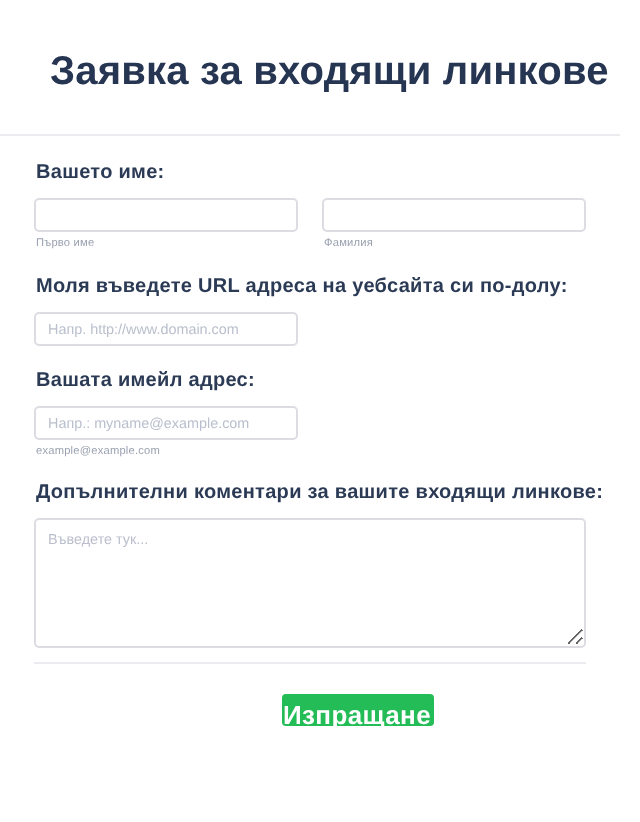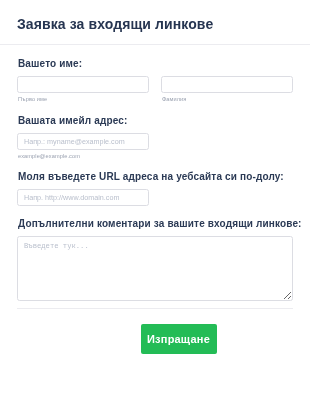--- a/index.html
+++ b/index.html
@@ -23,26 +23,26 @@
     box-sizing: border-box;
     background: #ffffff;
     position: relative;
   }
 
   
   .form-header {
     padding: 16px 16px 11px 17px;
   }
   .form-title {
-    font-size: 14px;
+    font-size: 20px;
     font-weight: bold;
     color: #263551;
     letter-spacing: 0.1px;
     line-height: 1.2;
-    margin: 0;
+    margin: 8px;
     white-space: nowrap;
   }
   .divider {
     height: 1px;
     width: 100%;
     background: #ececf0;
     border: 0;
     margin: 0;
   }
 
@@ -111,21 +111,21 @@
   
   .textarea-block {
   }
   .comments-area {
     box-sizing: border-box;
     width: 100%;
     height: 65px;
     background: #ffffff;
     border: 1px solid #dcdde3;
     border-radius: 2.5px;
-    font-family: Liberation Mono, monospace;
+    font-family: Liberation Sans, sans-serif;
     font-size: 7.2px;
     color: #2b3a55;
     padding: 5px 6px;
     outline: none;
     resize: vertical;
     display: block;
   }
   .comments-area::placeholder {
     color: #b9bfcc;
     opacity: 1;
@@ -142,25 +142,25 @@
     padding-top: 15px;
     text-align: center;
   }
   .submit-button {
     display: inline-block;
     background: #23bc56;
     border: none;
     border-radius: 2px;
     color: #ffffff;
     font-family: "Liberation Sans", "DejaVu Sans", sans-serif;
-    font-size: 11px;
+    font-size: 13px;
     font-weight: bold;
     letter-spacing: 0.2px;
     width: 76px;
-    height: 30px;
+    height: 16px;
     line-height: 21px;
     padding: 0;
     cursor: pointer;
     text-align: center;
     margin-left: 47px;
   }
 </style>
 </head>
 <body>
 
@@ -181,30 +181,30 @@
           <span class="sub-label">Първо име</span>
         </div>
         <div class="name-col">
           <input class="text-input" type="text" placeholder="" style="">
           <span class="sub-label">Фамилия</span>
         </div>
       </div>
     </div>
 
     <div class="field-block">
+      <span class="field-label">Моля въведете URL адреса на уебсайта си по-долу:</span>
+      <input class="text-input input-medium" type="url" placeholder="Напр. http://www.domain.com" style="">
+    </div>
+
+    <div class="field-block">
       <span class="field-label">Вашата имейл адрес:</span>
       <input class="text-input input-medium" type="email" placeholder="Напр.: myname@example.com" style="">
       <span class="sub-label">example@example.com</span>
     </div>
 
-    <div class="field-block">
-      <span class="field-label">Моля въведете URL адреса на уебсайта си по-долу:</span>
-      <input class="text-input input-medium" type="url" placeholder="Напр. http://www.domain.com" style="">
-    </div>
-
 
     <div class="textarea-block">
       <span class="field-label">Допълнителни коментари за вашите входящи линкове:</span>
       <textarea class="comments-area" placeholder="Въведете тук..." style=""></textarea>
     </div>
 
     <div class="footer-divider"></div>
 
     <div class="footer">
       <button class="submit-button" type="submit">Изпращане</button>

